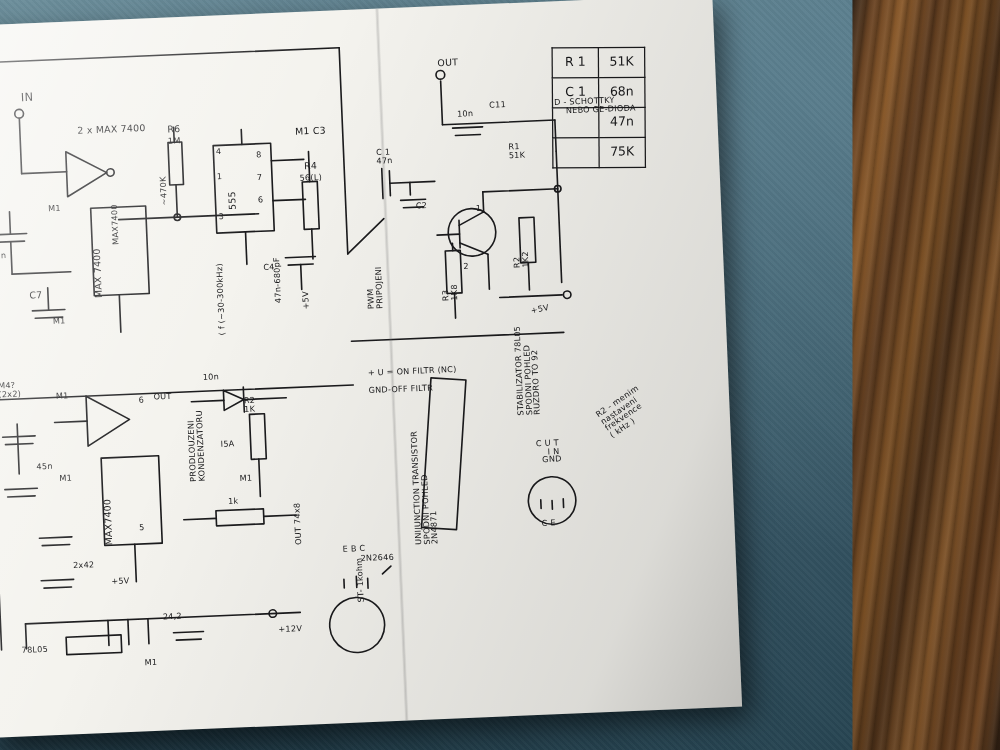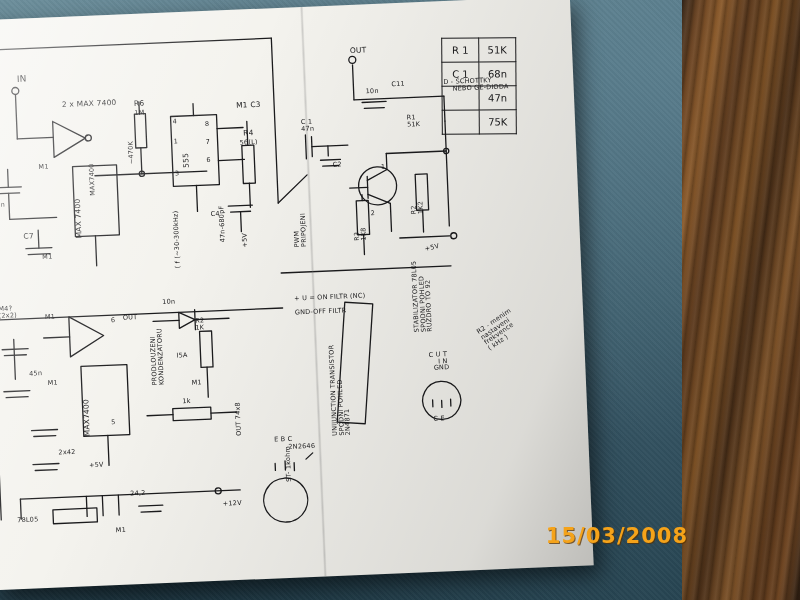--- a/index.html
+++ b/index.html
@@ -418,14 +418,13 @@
           </tr>
         </tbody>
           </table>
       </div>
 
       <div class="crease"></div>
     </div>
     <div class="shade"></div>
   </div>
 
-  <div id="datestamp">15/03/2008</div>
 </div>
 
 </body></html>

